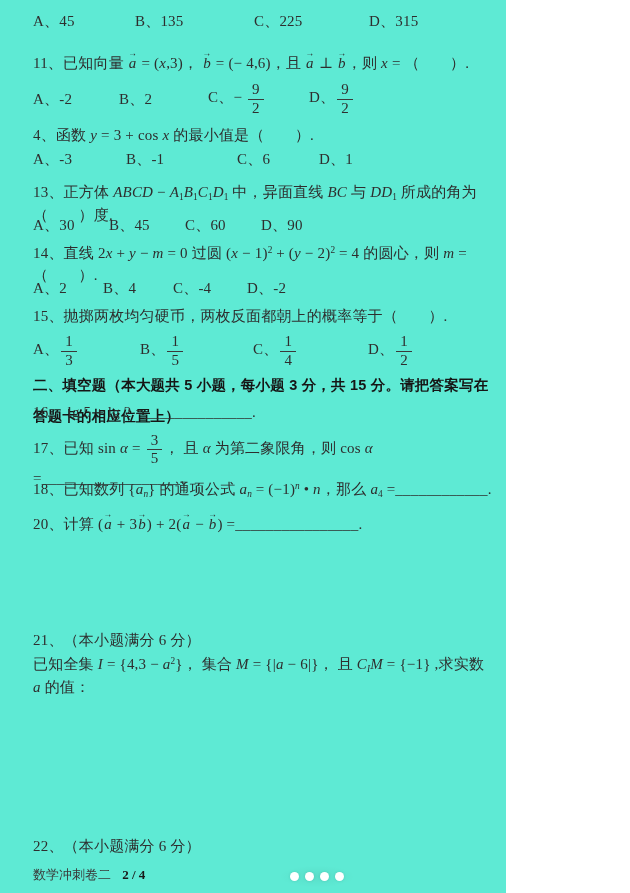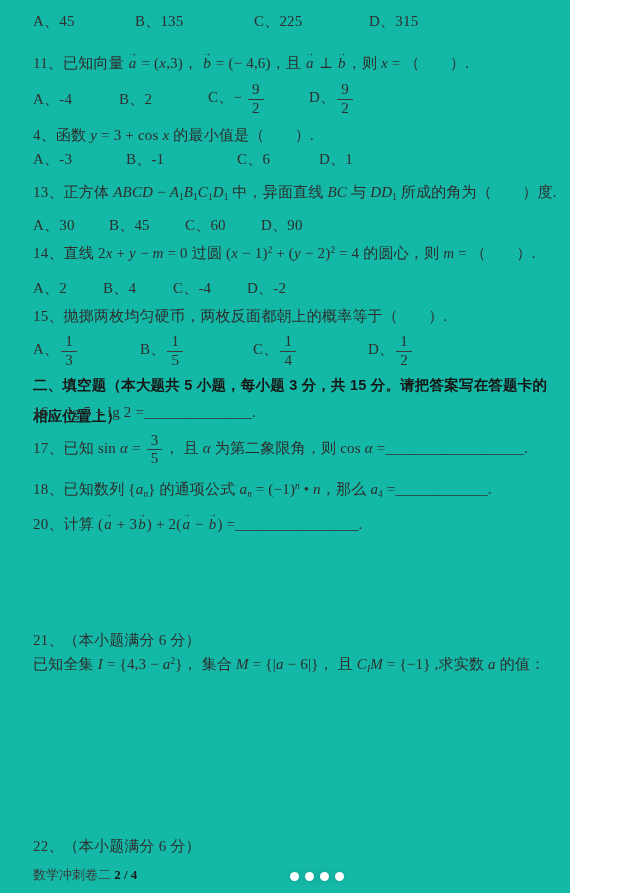--- a/index.html
+++ b/index.html
@@ -1,18 +1,18 @@
 <!DOCTYPE html>
 <html><head>
 <meta charset="utf-8">
 <style>
   html,body{margin:0;padding:0;background:#fff;}
   .page{
-    position:relative;width:570px;height:893px;overflow:hidden;
-    background:#14b8a6;color:#2e2e2e;
+    position:relative;width:506px;height:893px;overflow:hidden;
+    background:#5eead4;color:#2e2e2e;
     font-family:"Liberation Serif","DejaVu Serif",serif;
     font-size:15px;
   }
   .line{position:absolute;left:33px;right:12px;letter-spacing:.2px;line-height:1.45;}
   .opts{position:absolute;left:33px;right:12px;display:flex;align-items:center;letter-spacing:.2px;}
   .opt{display:inline-block;white-space:nowrap;}
   .hdr{
     position:absolute;left:33px;right:12px;
     font-family:"Liberation Sans","DejaVu Sans",sans-serif;
     font-weight:700;color:#161616;font-size:14.5px;line-height:31px;letter-spacing:.2px;
@@ -42,21 +42,21 @@
 
   <div class="opts" style="top:12px">
     <span class="opt" style="width:102px"><span>A、45</span></span>
     <span class="opt" style="width:119px"><span>B、135</span></span>
     <span class="opt" style="width:115px"><span>C、225</span></span>
     <span class="opt"><span>D、315</span></span>
   </div>
 
   <div class="line" style="top:53px"><span>11、已知向量 </span><span class="v">a<i class="arr">→</i></span><span> = (</span><span class="i">x</span><span>,3)， </span><span class="v">b<i class="arr">→</i></span><span> = (− 4,6)，且 </span><span class="v">a<i class="arr">→</i></span><span> ⊥ </span><span class="v">b<i class="arr">→</i></span><span>，则 </span><span class="i">x</span><span> = （　　）.</span></div>
   <div class="opts" style="top:80px;height:38px">
-    <span class="opt" style="width:86px"><span>A、-4</span></span>
+    <span class="opt" style="width:86px"><span>A、-2</span></span>
     <span class="opt" style="width:89px"><span>B、2</span></span>
     <span class="opt" style="width:101px"><span>C、− </span><span class="frac">
           <span class="num">9</span>
           <span class="den">2</span>
         </span></span>
     <span class="opt"><span>D、</span><span class="frac">
           <span class="num">9</span>
           <span class="den">2</span>
         </span></span>
   </div>
@@ -116,21 +116,21 @@
   <div class="line" style="top:514px"><span>20、计算 (</span><span class="v">a<i class="arr">→</i></span><span> + 3</span><span class="v">b<i class="arr">→</i></span><span>) + 2(</span><span class="v">a<i class="arr">→</i></span><span> − </span><span class="v">b<i class="arr">→</i></span><span>) =</span><span>________________.</span></div>
 
 
   <div class="line" style="top:630px">21、（本小题满分 6 分）</div>
   <div class="line" style="top:654px"><span>已知全集 </span><span class="i">I</span><span> = {4,3 − </span><span class="i">a</span><sup class="sup">2</sup><span>}， 集合 </span><span class="i">M</span><span> = {|</span><span class="i">a</span><span> − 6|}， 且 </span><span class="i">C</span><sub class="subi">I</sub><span class="i">M</span><span> = {−1} ,求实数 </span><span class="i">a</span><span> 的值：</span></div>
 
   <div class="line" style="top:836px">22、（本小题满分 6 分）</div>
 
   <div class="footer">
     <span>数学冲刺卷二</span>
-    <b style="margin-left:0">2 / 4</b>
+    <b style="margin-left:8px">2 / 4</b>
   </div>
 
   <div class="dots">
     <i class="dot"></i>
     <i class="dot"></i>
     <i class="dot"></i>
     <i class="dot"></i>
   </div>
 
 </div>

